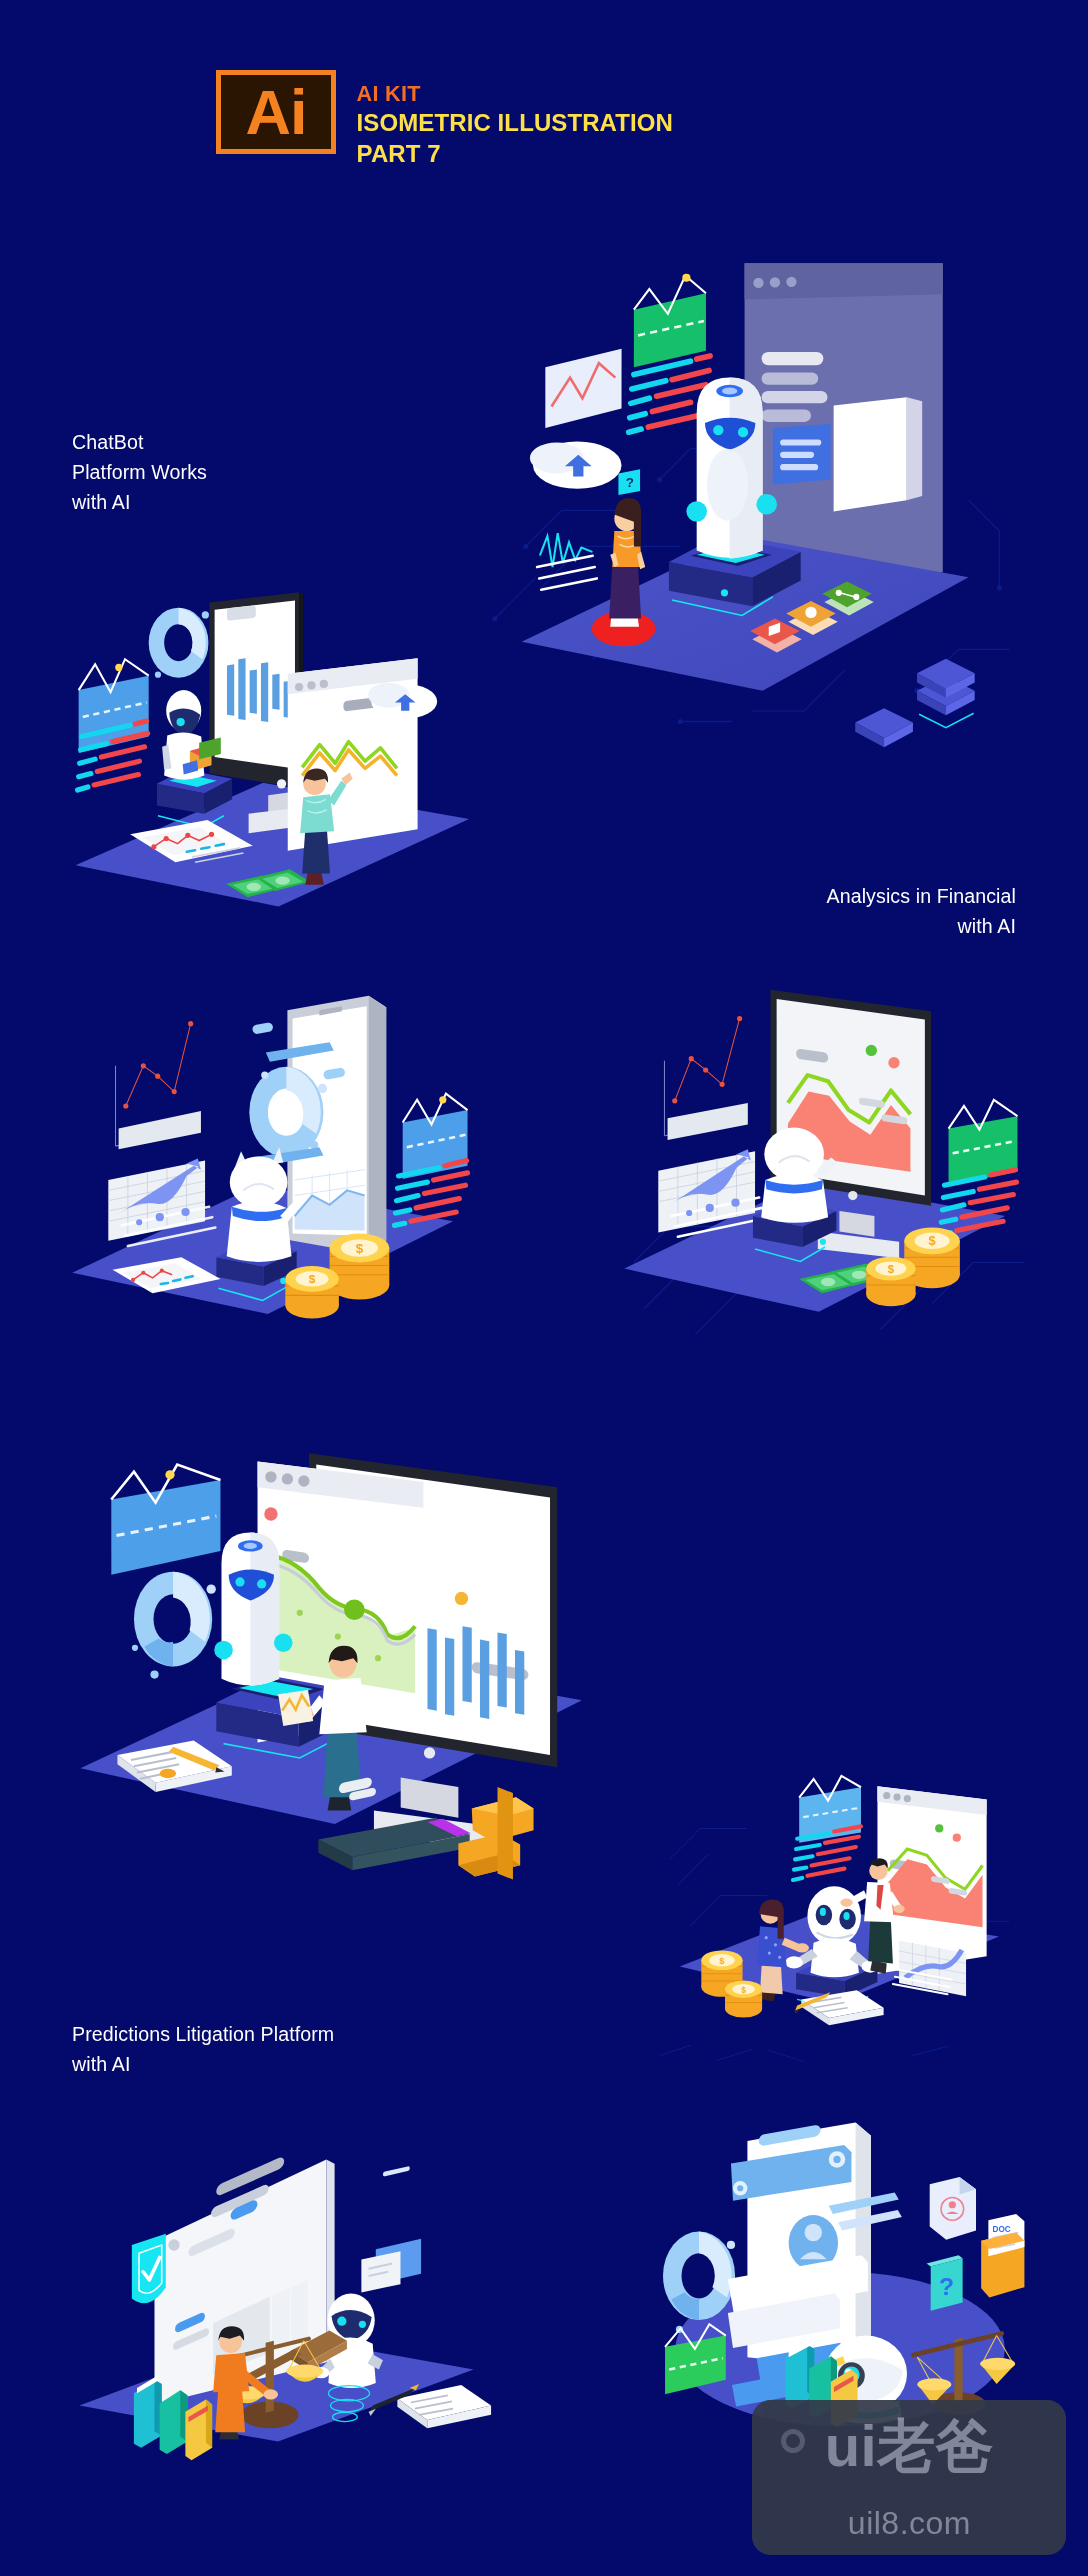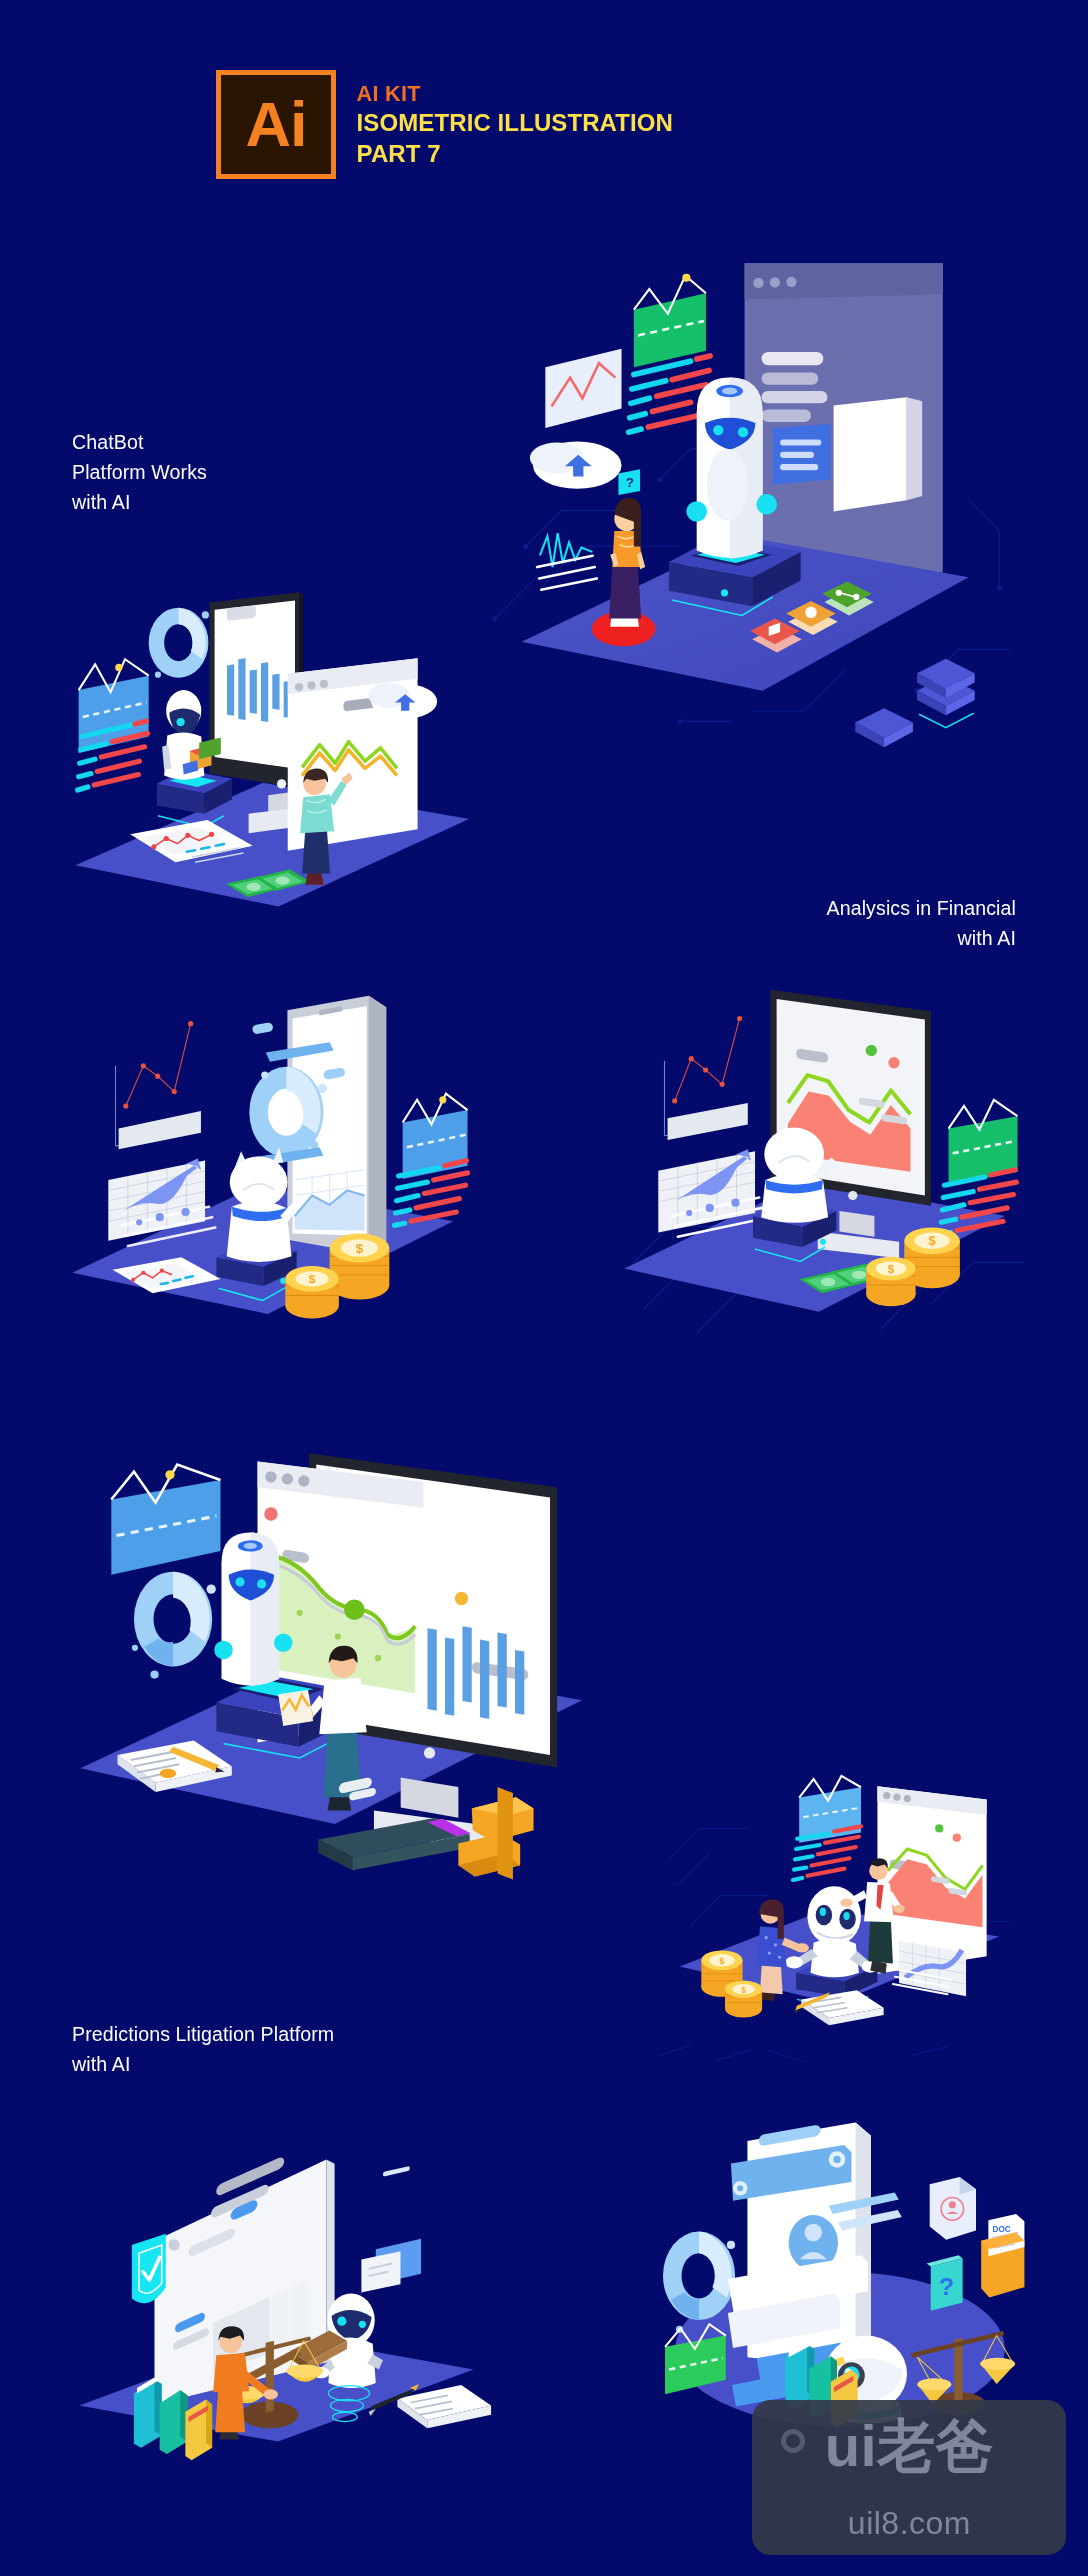--- a/index.html
+++ b/index.html
@@ -9,21 +9,21 @@
     width: 1088px; height: 2576px; position: relative;
     font-family: "Liberation Sans", sans-serif;
     background: #020769;
     overflow: hidden;
   }
   .page { position: absolute; inset: 0; background: #030a6b; }
 
   
   .header { position: absolute; left: 216px; top: 70px; display: flex; align-items: flex-start; gap: 20.6px; }
   .ai-badge {
-    width: 120px; height: 109px; background: #2a1402;
+    width: 120px; height: 84px; background: #2a1402;
     border: 5.7px solid #f58220; display: flex; align-items: center; justify-content: center;
   }
   .ai-badge-text { color: #f58220; font-size: 63px; font-weight: 700; line-height: 1; letter-spacing: -1px; font-family: "Liberation Sans", sans-serif; }
   .title-block { padding-top: 11.3px; }
   .kicker { color: #f26f21; font-size: 21.6px; font-weight: 700; letter-spacing: 0.3px; line-height: 1.25; }
   .title-main { color: #fde047; font-size: 24px; font-weight: 700; line-height: 1.28; letter-spacing: 0.1px; }
 
   
   .label { position: absolute; color: #ffffff; font-size: 19.6px; line-height: 1.52; font-weight: 400; letter-spacing: 0.1px; white-space: pre-line; }
   .label.right { text-align: right; }
@@ -56,21 +56,21 @@
       <div class="kicker">AI KIT</div>
       <div class="title-main">ISOMETRIC ILLUSTRATION</div>
       <div class="title-main">PART 7</div>
     </div>
   </div>
 
   <div class="label" style="left:72px; top:428px; width:237px;">ChatBot
 Platform Works
 with AI</div>
 
-  <div class="label right" style="right:72px; top:882px; width:361px;margin-top:12px;">Analysics in Financial
+  <div class="label right" style="right:72px; top:882px; width:361px;">Analysics in Financial
 with AI</div>
 
 
   <div class="label" style="left:72px; top:2020px; width:422px;">Predictions Litigation Platform
 with AI</div>
 
   <div class="scene" style="left:464px; top:258px; width:556px; height:474px;">
     <svg viewBox="0 0 1080 920">
       <defs>
         <linearGradient id="plat1" x1="0" y1="0" x2="1" y2="1">

